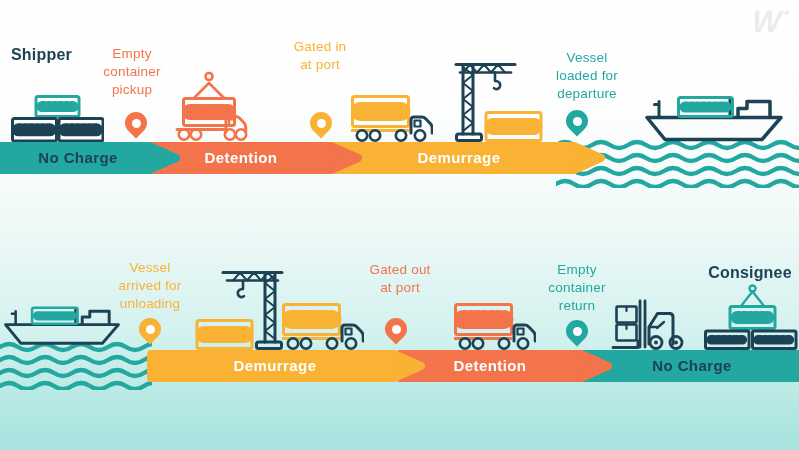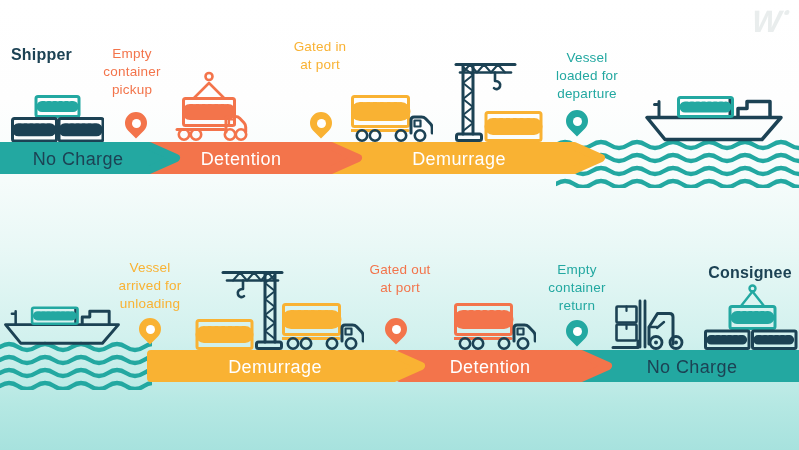--- a/index.html
+++ b/index.html
@@ -9,21 +9,21 @@
     background:linear-gradient(180deg,#ffffff 0%,#fefefe 22%,#f6fcfb 40%,#e9f8f6 55%,#d2f1ee 75%,#b5e8e3 90%,#a7e2de 100%);
   }
   .abs{position:absolute;}
   svg{display:block;overflow:hidden;}
   svg *{fill:none;stroke-linecap:round;stroke-linejoin:round;}
   .sN{stroke:var(--navy);} .sT{stroke:var(--teal);} .sO{stroke:var(--orange);} .sY{stroke:var(--yellow);}
   .fN{fill:var(--navy);stroke:none;} 
   .seg-teal{fill:var(--teal);stroke:var(--teal);stroke-width:8;stroke-linejoin:round;}
   .seg-orange{fill:var(--orange);stroke:var(--orange);stroke-width:8;stroke-linejoin:round;}
   .seg-yellow{fill:var(--yellow);stroke:var(--yellow);stroke-width:8;stroke-linejoin:round;}
-  .band-label{position:absolute;width:140px;text-align:center;font-size:18px;font-weight:normal;letter-spacing:.4px;}
+  .band-label{position:absolute;width:140px;text-align:center;font-size:15px;font-weight:bold;letter-spacing:.4px;}
   .on-light{color:var(--white);}
   .on-teal{color:var(--navy);}
   .step-label{position:absolute;text-align:center;font-size:13.5px;font-weight:normal;line-height:18px;white-space:pre-line;letter-spacing:.2px;}
   .party-label{position:absolute;font-size:16px;font-weight:bold;color:var(--navy);letter-spacing:.2px;}
   .pin{position:absolute;width:32px;height:32px;}
   .pin::before{content:'';position:absolute;left:5px;top:2px;width:22px;height:22px;
     border-radius:50% 50% 50% 0;transform:rotate(-45deg);background:currentColor;}
   .pin::after{content:'';position:absolute;left:11.5px;top:8.5px;width:9px;height:9px;border-radius:50%;background:#fff;}
   .logo{position:absolute;right:12px;top:4px;color:var(--logo);font-weight:bold;font-size:31px;
     transform:skewX(-14deg);letter-spacing:-2px;display:flex;align-items:flex-start;}

